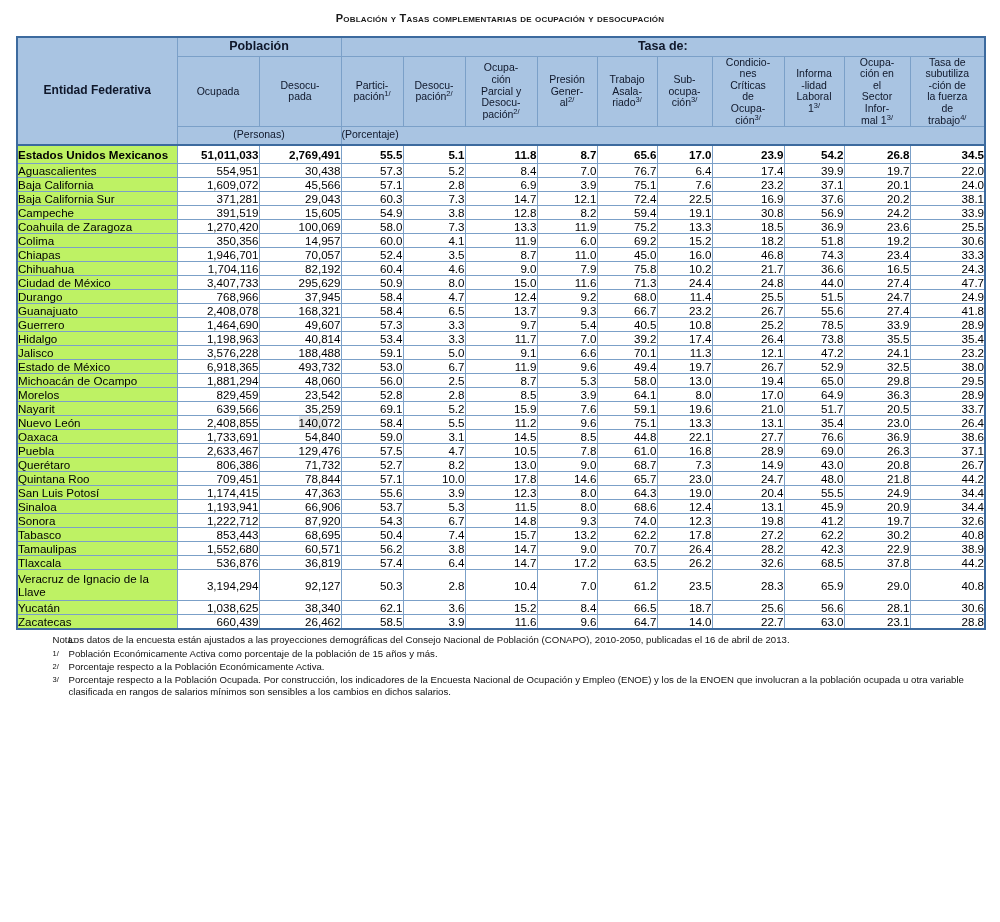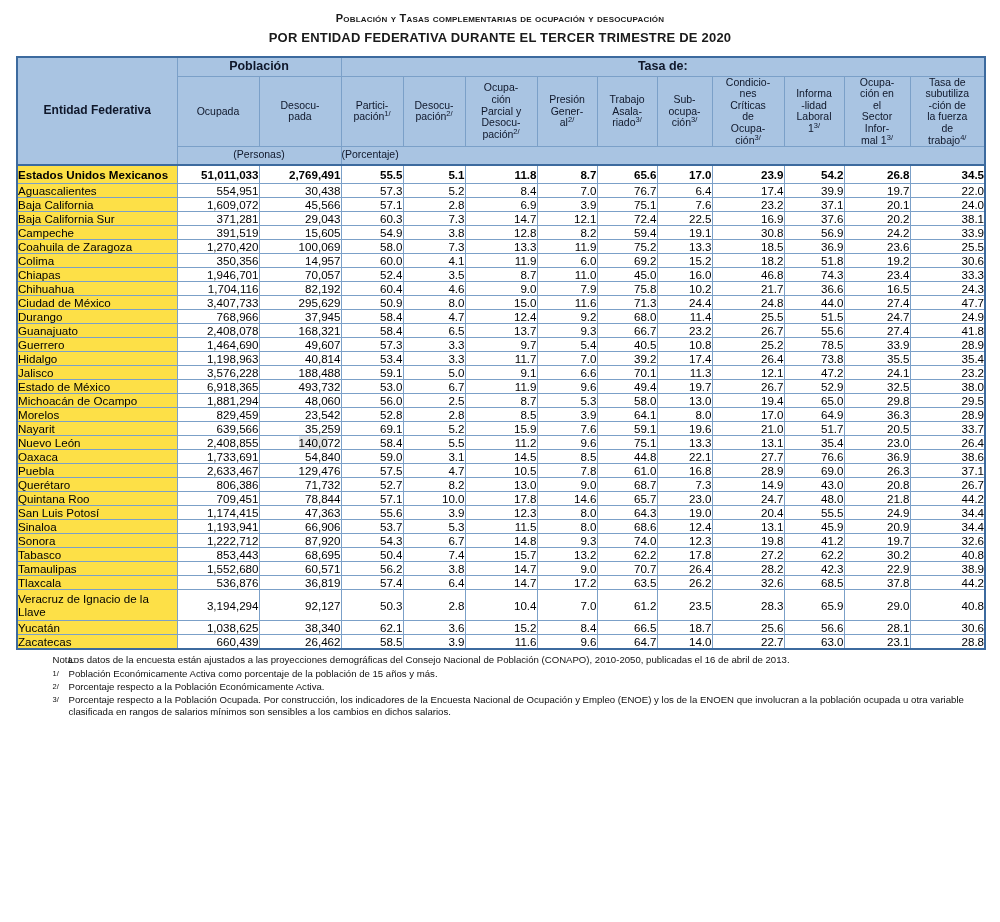--- a/index.html
+++ b/index.html
@@ -88,21 +88,21 @@
     vertical-align: super;
     line-height: 0;
   }
 
   
   td.ent {
     text-align: left;
     padding: 1px 2px 1px 6px;
     font-size: 11.6px;
     line-height: 13px;
-    background: #fde047;
+    background: #bef264;
     border-left: 2px solid #3c6a9e;
     border-right: 2px solid #3c6a9e;
     border-top: 1px solid #c5d8ec;
     border-bottom: 1px solid #c5d8ec;
     white-space: normal;
   }
   td.num {
     text-align: right;
     padding: 1px 7px 1px 2px;
     font-size: 11.6px;
@@ -160,21 +160,20 @@
   }
   .note-text {
     flex: 1 1 auto;
   }
 </style>
 </head>
 <body>
 
 <div id="title-block">
   <div class="title-line l1">Población y Tasas complementarias de ocupación y desocupación</div>
-  <div class="title-line l2">por entidad federativa durante el tercer trimestre de 2020</div>
 </div>
 
 <div id="table-wrap">
   <table class="stat">
     <colgroup>
       <col style="width:160px">
       <col style="width:82px">
         <col style="width:82px">
       <col style="width:62px">
         <col style="width:62px">

